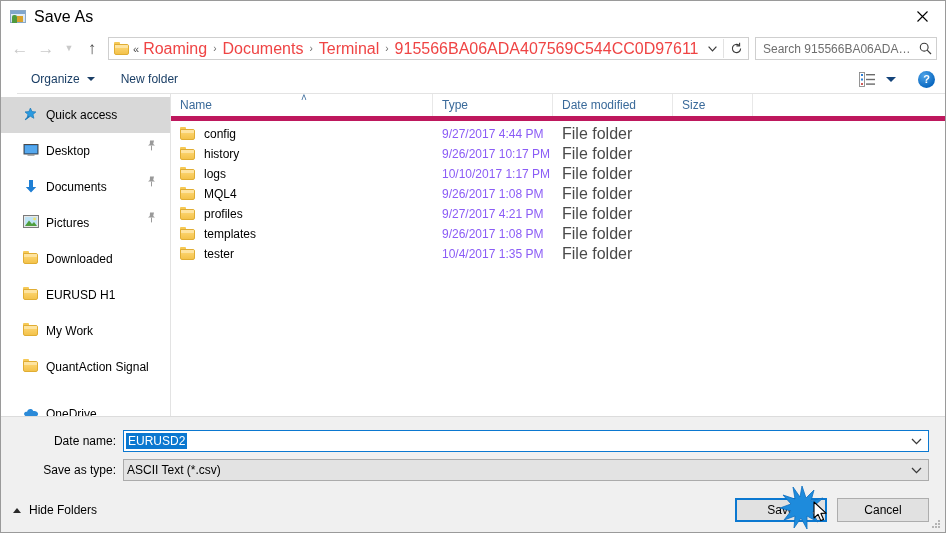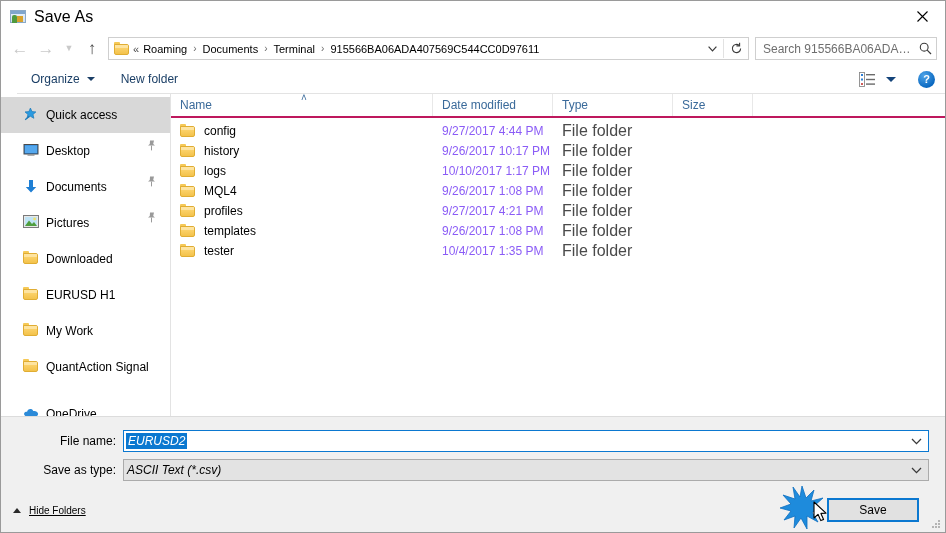--- a/index.html
+++ b/index.html
@@ -66,21 +66,21 @@
 
   .addressbar{
     flex:1 1 auto;height:23px;border:1px solid #cfcfcf;background:#fff;
     display:flex;align-items:center;box-sizing:border-box;margin-left:3px;
     min-width:0;
   }
   .addr-folder{
     width:15px;height:13px;margin:0 4px 0 5px;flex:0 0 15px;position:relative;
   }
   .crumbs{display:flex;align-items:center;flex:1 1 auto;min-width:0;overflow:hidden;}
-  .crumb{font-size:11px;color:#000000;white-space:nowrap;padding:0 1px;}
+  .crumb{font-size:16px;color:#ef4444;white-space:nowrap;padding:0 1px;}
   .crumb-sep{font-size:10px;color:#6b6b6b;padding:0 5px;line-height:12px;}
   .crumb-lead{font-size:11px;color:#4a4a4a;padding:0 3px 0 0;}
   .addr-drop{
     width:22px;height:21px;display:flex;align-items:center;justify-content:center;
     flex:0 0 22px;
   }
   .addr-sep{width:1px;height:19px;background:#e2e2e2;flex:0 0 1px;}
   .refresh-btn{
     width:24px;height:21px;display:flex;align-items:center;justify-content:center;flex:0 0 24px;
   }
@@ -148,21 +148,21 @@
     border:1px solid #e0ad33;box-sizing:border-box;border-radius:0 2px 2px 2px;
   }
   .folder .flap{
     position:absolute;left:1px;top:3px;width:13px;height:3px;background:#fde8b0;opacity:.75;
   }
 
   
   .filelist{flex:1 1 auto;display:flex;flex-direction:column;min-width:0;background:#fff;}
   .colhead{
     height:22px;flex:0 0 22px;display:flex;align-items:stretch;
-    border-bottom:2px solid #be185d;position:relative;background:#fff;
+    border-bottom:5px solid #be185d;position:relative;background:#fff;
   }
   .col{
     display:flex;align-items:center;font-size:12px;color:#3a6a9a;
     border-right:1px solid #e8e8e8;box-sizing:border-box;padding-left:9px;
     position:relative;
   }
   .col.name{width:262px;flex:0 0 262px;}
   .col.date{width:120px;flex:0 0 120px;}
   .col.type{width:120px;flex:0 0 120px;}
   .col.size{width:80px;flex:0 0 80px;}
@@ -186,31 +186,31 @@
     flex:0 0 auto;background:#f0f0f0;border-top:1px solid #dcdcdc;
     padding:13px 0 0 0;position:relative;
   }
   .field-row{display:flex;align-items:center;margin-bottom:7px;padding-right:16px;}
   .field-label{
     width:122px;flex:0 0 122px;text-align:right;padding-right:7px;box-sizing:border-box;
     font-size:12px;color:#000;
   }
   .field-input{
     flex:1 1 auto;height:22px;border:1px solid #0b78d0;background:#fff;
-    display:flex;align-items:center;box-sizing:border-box;font-style:italic;
+    display:flex;align-items:center;box-sizing:border-box;
   }
   .field-input.combo{border:1px solid #ababab;background:#e3e3e3;}
   .fi-value{font-size:12px;color:#000;padding-left:3px;}
   .fi-value.selected{background:#0b78d0;color:#fff;padding:1px 2px;margin-left:2px;}
   .fi-drop{width:24px;flex:0 0 24px;display:flex;align-items:center;justify-content:center;}
 
   .btnrow{
     height:44px;display:flex;align-items:center;position:relative;padding:0 16px 0 12px;
   }
-  .hide-folders{display:flex;align-items:center;font-size:10px;color:#000;text-decoration:underline;}
+  .hide-folders{display:flex;align-items:center;font-size:12px;color:#000;}
   .hf-caret{
     width:0;height:0;border-left:4.5px solid transparent;border-right:4.5px solid transparent;
     border-bottom:5px solid #2a2a2a;margin-right:8px;
   }
   .btn-spacer{flex:1 1 auto;}
   .btn{
     width:92px;height:24px;border:1px solid #adadad;background:#e1e1e1;
     display:flex;align-items:center;justify-content:center;font-size:12px;color:#000;
     box-sizing:border-box;
   }
@@ -470,25 +470,25 @@
         <span class="side-label">Network</span>
       </div>
     </div>
 
     <div class="filelist">
       <div class="colhead">
         <div class="col name">
           <span>Name</span>
           <span class="sortcaret">˄</span>
         </div>
+        <div class="col type">
+          <span>Type</span>
+        </div>
         <div class="col date">
           <span>Date modified</span>
-        </div>
-        <div class="col type">
-          <span>Type</span>
         </div>
         <div class="col size">
           <span>Size</span>
         </div>
       </div>
       <div class="rows">
 
         <div class="frow">
           <div class="fr-name">
             <div class="folder">
@@ -587,21 +587,21 @@
           <div class="fr-size"></div>
         </div>
 
       </div>
     </div>
   </div>
 
   <div class="footer">
 
     <div class="field-row">
-      <div class="field-label">File name:</div>
+      <div class="field-label">Date name:</div>
       <div class="field-input">
         <span class="fi-value selected">EURUSD2</span>
         <div style="flex:1 1 auto"></div>
         <div class="fi-drop">
           <svg width="11" height="7" viewBox="0 0 11 7">
               <path d="M1 1 L5.5 5.6 L10 1" stroke="#3a3a3a" stroke-width="1.3" fill="none"></path>
             </svg>
         </div>
       </div>
     </div>
@@ -620,20 +620,23 @@
     </div>
 
     <div class="btnrow">
       <div class="hide-folders">
         <span class="hf-caret"></span>
         <span>Hide Folders</span>
       </div>
       <div class="btn-spacer"></div>
       <div class="btn primary">
         <span>Save</span>
+      </div>
+      <div class="btn">
+        <span>Cancel</span>
       </div>
       <div class="grip">
         <i style="left:7px;top:1px"></i>
           <i style="left:4px;top:4px"></i>
           <i style="left:7px;top:4px"></i>
         <i style="left:1px;top:7px"></i>
           <i style="left:4px;top:7px"></i>
           <i style="left:7px;top:7px"></i>
       </div>
     </div>

